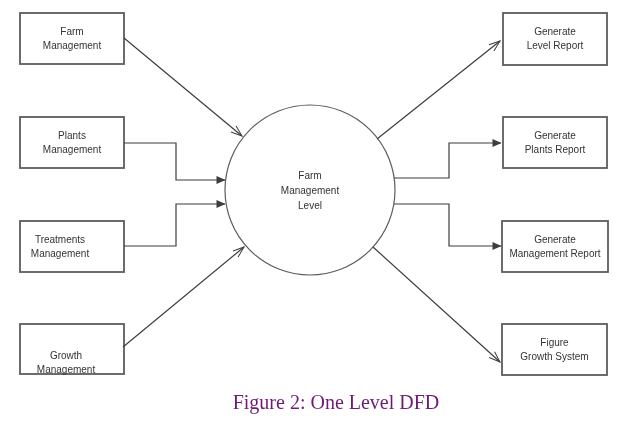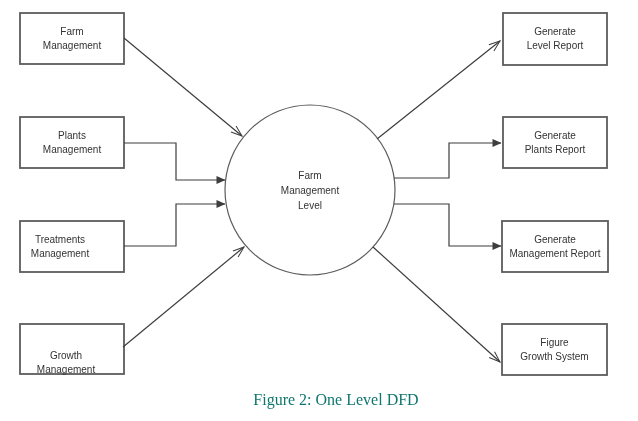--- a/index.html
+++ b/index.html
@@ -31,22 +31,22 @@
   }
   .node-label span { display: block; }
   .circle-label { line-height: 15px; }
   .caption {
     position: absolute;
     top: 391px;
     left: 34px;
     width: 604px;
     text-align: center;
     font-family: "Liberation Serif", serif;
-    font-size: 16px;
-    color: #0f766e;
+    font-size: 20px;
+    color: #701a75;
   }
 </style>
 </head>
 <body>
 
 <div class="page">
 
   <svg class="canvas" width="638" height="421" viewBox="0 0 638 421">
     <defs>
       <marker id="arrow-filled" markerUnits="userSpaceOnUse" markerWidth="10" markerHeight="10" viewBox="0 0 10 10" refX="9" refY="5" orient="auto">

